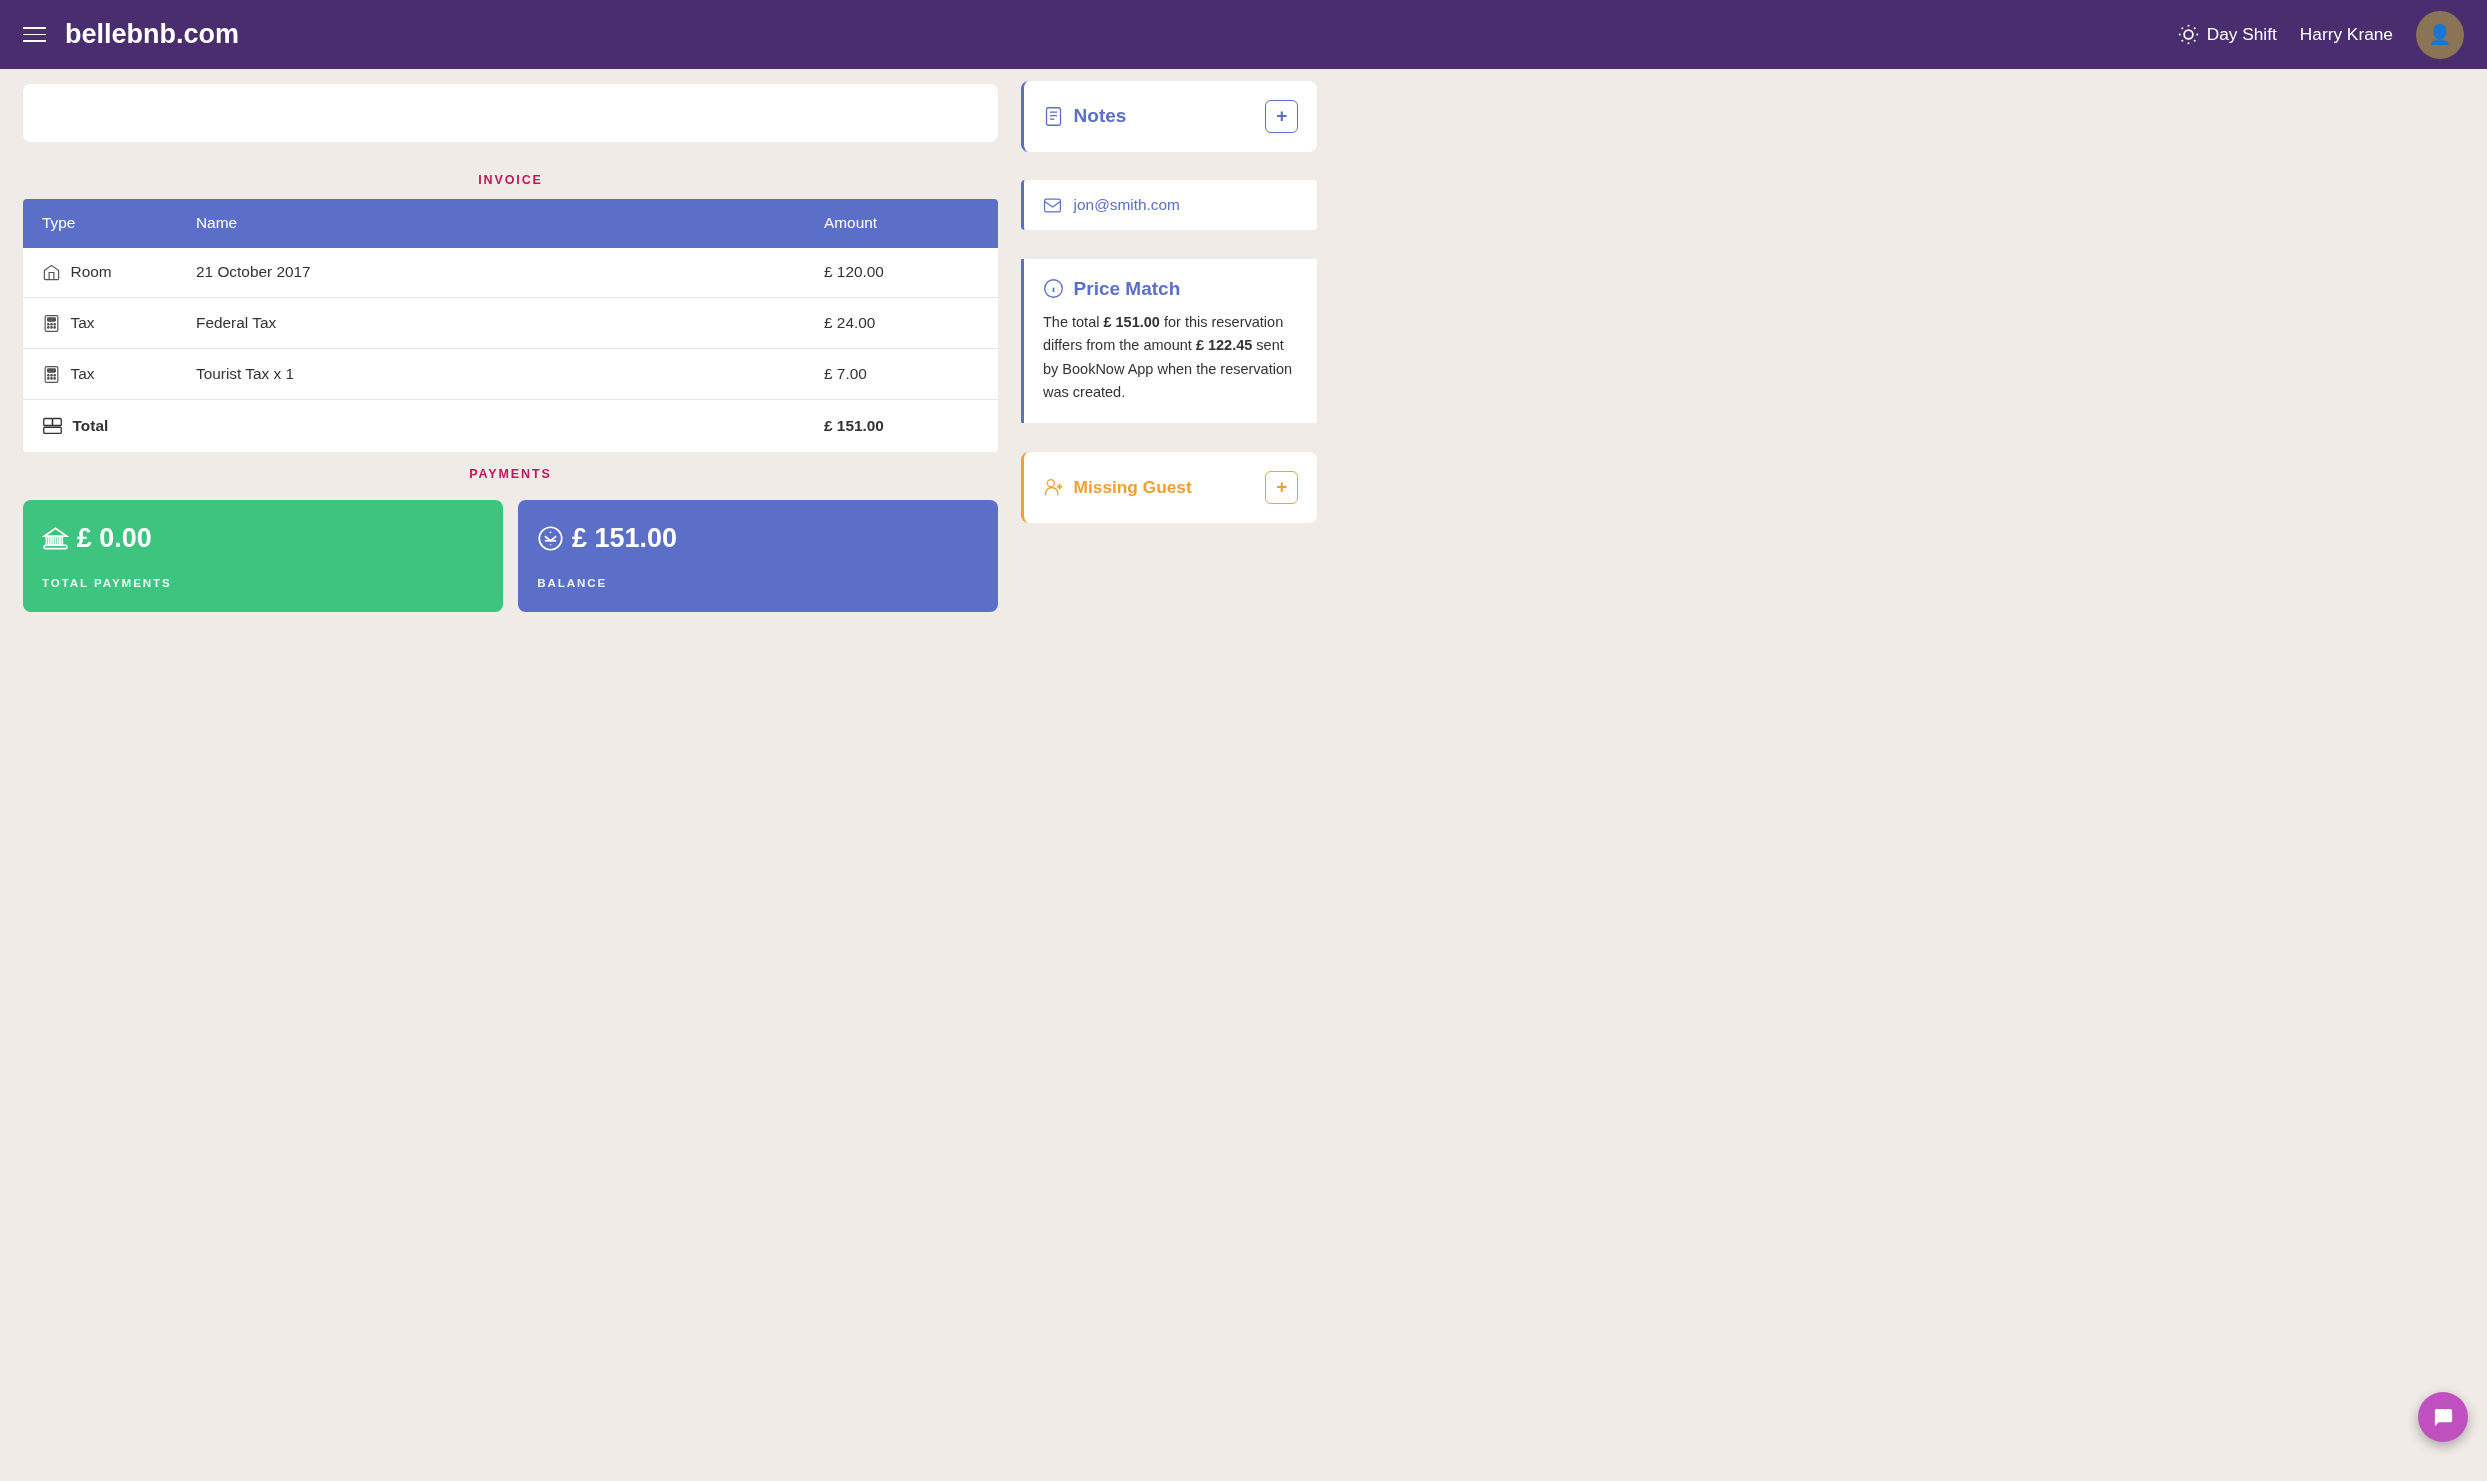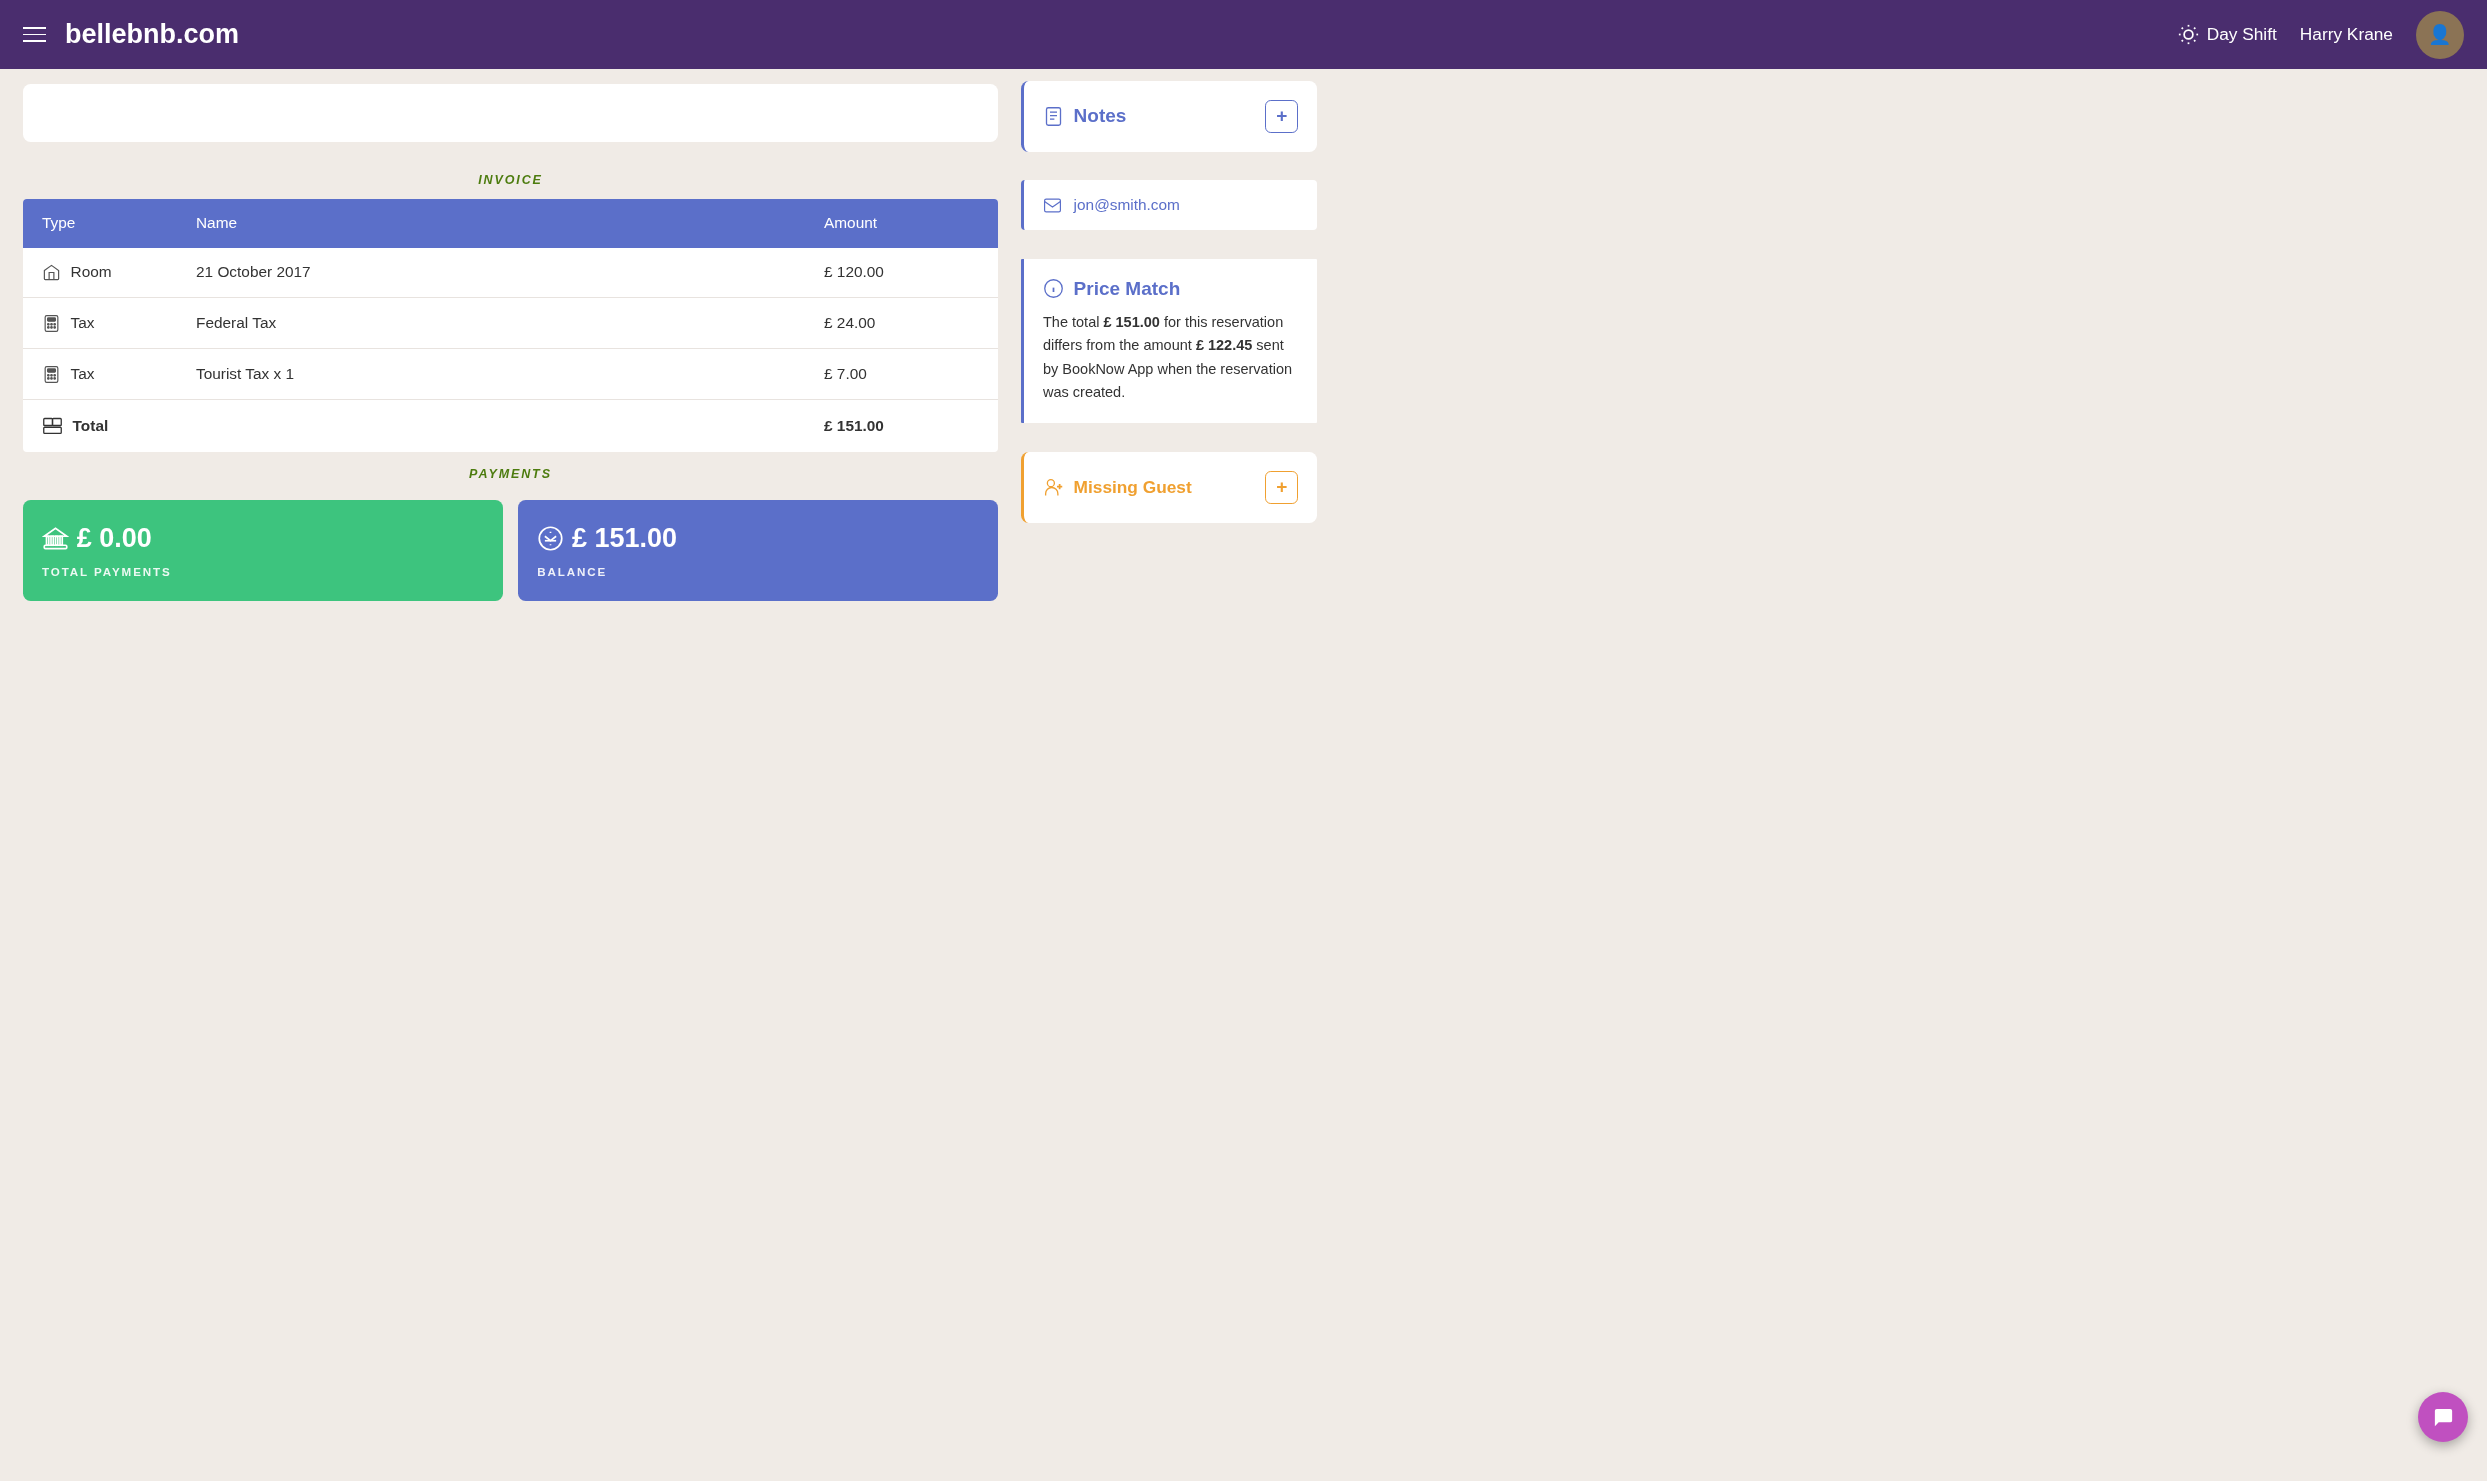--- a/index.html
+++ b/index.html
@@ -24,35 +24,35 @@
 
     
     .main-layout { display: flex; gap: 0; }
     .left-panel { flex: 1; padding: 15.4px 23px 23px; max-width: 1021px; }
     .right-panel { width: 308px; min-width: 308px; padding: 11.6px 11.6px 11.6px 0; display: flex; flex-direction: column; gap: 17px; }
 
     
     .top-bar { background: white; border-radius: 7.7px; height: 58px; margin-bottom: 15.4px; }
 
     
-    .section-label { text-align: center; color: #4d7c0f; font-size: 12.5px; font-weight: 600; letter-spacing: 1.9px; padding: 15.4px 0 11.6px; font-style: italic; }
+    .section-label { text-align: center; color: #be185d; font-size: 12.5px; font-weight: 600; letter-spacing: 1.9px; padding: 15.4px 0 11.6px; }
 
     
     .invoice-table { width: 100%; border-collapse: collapse; background: white; border-radius: 3.9px; overflow: hidden; }
     .invoice-table thead tr { background: #5b6fc9; color: white; }
     .invoice-table thead th { padding: 15.4px 19px; text-align: left; font-size: 15.4px; font-weight: 500; }
     .invoice-table tbody tr { border-bottom: 1px solid #e8e3df; }
     .invoice-table tbody td { padding: 15.4px 19px; font-size: 15.4px; color: #333; }
     .invoice-table tbody tr:last-child { border-bottom: none; }
     .type-cell { display: flex; align-items: center; gap: 9.6px; }
     .total-row td { font-weight: 700; font-size: 17.3px; }
 
     
     .payments-row { display: flex; gap: 15.4px; margin-top: 7.7px; }
-    .payment-card { flex: 1; border-radius: 7.7px; padding: 23px 19px; color: white; display: flex; flex-direction: column; gap: 11px; }
+    .payment-card { flex: 1; border-radius: 7.7px; padding: 23px 19px; color: white; display: flex; flex-direction: column; gap: 22px; }
     .payment-card.green { background: #3dc47e; }
     .payment-card.blue { background: #5b6fc9; }
     .payment-amount { font-size: 27px; font-weight: 700; display: flex; align-items: center; gap: 7.7px; }
     .payment-label { font-size: 11.6px; letter-spacing: 1.9px; font-weight: 600; opacity: 0.9; text-transform: uppercase; }
 
     
     .right-card { background: white; border-radius: 7.7px; margin-bottom: 11.6px; padding: 19px; border-left: 3.9px solid #5b6fc9; }
     .notes-header { display: flex; align-items: center; justify-content: space-between; }
     .notes-title { display: flex; align-items: center; gap: 9.6px; font-size: 19px; font-weight: 700; color: #5b6fc9; }
     .notes-add-btn { border: 1.9px solid #5b6fc9; color: #5b6fc9; background: white; border-radius: 5.8px; width: 33px; height: 33px; font-size: 19px; cursor: pointer; display: flex; align-items: center; justify-content: center; font-weight: 700; }

